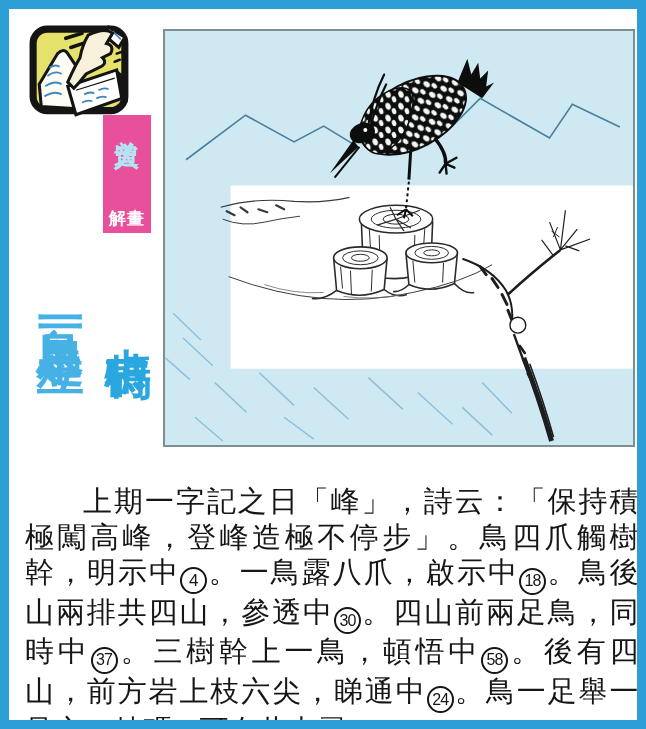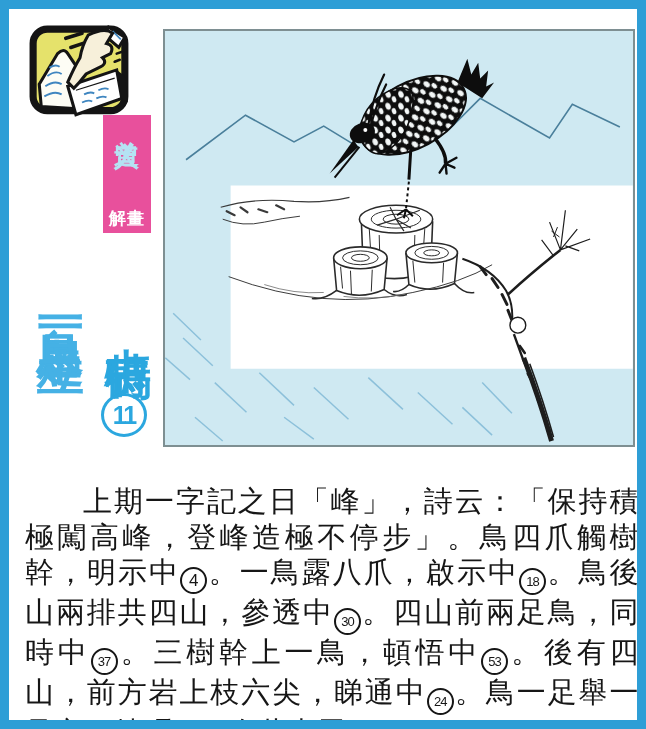--- a/index.html
+++ b/index.html
@@ -56,21 +56,21 @@
     position:absolute;left:16px;top:446px;width:614px;height:262px;
     font-size:29px;line-height:35.5px;color:#161616;
     text-align:justify;text-indent:2em;letter-spacing:0.5px;
   }
   .cnum{
     display:inline-flex;align-items:center;justify-content:center;
     width:27px;height:27px;border:2px solid #161616;border-radius:50%;
     font-size:17px;letter-spacing:0;vertical-align:-4px;box-sizing:border-box;
     text-indent:0;line-height:1;
   }
-  .cnum.two{font-size:13px;letter-spacing:-1px;}
+  .cnum.two{font-size:16px;letter-spacing:-1px;}
 </style>
 </head>
 <body>
 
 <div class="page">
 
   <div class="logo">
     <svg viewBox="0 0 102 98">
       <rect x="6" y="6" width="90" height="80" rx="14" fill="#e5e26b" stroke="#141414" stroke-width="7"></rect>
       <path d="M38,15 l16,-5 M43,24 l12,-4" stroke="#141414" stroke-width="3.5" stroke-linecap="round" fill="none"></path>
@@ -88,21 +88,20 @@
   </div>
 
   <div class="headline">鳥一足舉一足立</div>
 
   <div class="strip">
     <div class="strip-main">曾道人</div>
     <div class="strip-sub">解畫</div>
   </div>
 
   <div class="column-title">中特碼</div>
-  <div class="column-number">11</div>
 
   <div class="illustration">
     <svg viewBox="0 0 472 418">
       <defs>
         <pattern id="spots" width="13" height="12" patternUnits="userSpaceOnUse">
           <rect width="13" height="12" fill="#0d0d0d"></rect>
           <ellipse cx="4" cy="4" rx="2.6" ry="3.6" fill="#f2f6f6" transform="rotate(-20 4 4)"></ellipse>
           <ellipse cx="10" cy="9" rx="2.2" ry="3.2" fill="#f2f6f6" transform="rotate(-20 10 9)"></ellipse>
         </pattern>
       </defs>
@@ -196,15 +195,15 @@
         <path d="M196,117 L171,148" stroke="#0d0d0d" stroke-width="2" fill="none"></path>
         <path d="M248,118 L246,150" stroke="#0d0d0d" stroke-width="3"></path>
         <path d="M246,152 L243,180" stroke="#0d0d0d" stroke-width="2" stroke-dasharray="3,3"></path>
         <path d="M243,180 l-9,6 M243,180 l7,7 M243,180 l-2,9" stroke="#0d0d0d" stroke-width="2"></path>
         <path d="M272,108 C280,118 284,126 283,134" stroke="#0d0d0d" stroke-width="3.5" fill="none"></path>
         <path d="M283,134 l11,-6 M283,134 l9,4 M283,134 l1,10 M283,134 l-6,9" stroke="#0d0d0d" stroke-width="2.4" stroke-linecap="round"></path>
       </g>
     </svg>
   </div>
 
-  <p class="article">上期一字記之日「峰」，詩云：「保持積極闖高峰，登峰造極不停步」。鳥四爪觸樹幹，明示中<span class="cnum">4</span>。一鳥露八爪，啟示中<span class="cnum two">18</span>。鳥後山兩排共四山，參透中<span class="cnum two">30</span>。四山前兩足鳥，同時中<span class="cnum two">37</span>。三樹幹上一鳥，頓悟中<span class="cnum two">53</span>。後有四山，前方岩上枝六尖，睇通中<span class="cnum two">24</span>。鳥一足舉一足立，特碼<span class="cnum two">11</span>可在此中尋。</p>
+  <p class="article">上期一字記之日「峰」，詩云：「保持積極闖高峰，登峰造極不停步」。鳥四爪觸樹幹，明示中<span class="cnum">4</span>。一鳥露八爪，啟示中<span class="cnum two">18</span>。鳥後山兩排共四山，參透中<span class="cnum two">30</span>。四山前兩足鳥，同時中<span class="cnum two">37</span>。三樹幹上一鳥，頓悟中<span class="cnum two">58</span>。後有四山，前方岩上枝六尖，睇通中<span class="cnum two">24</span>。鳥一足舉一足立，特碼<span class="cnum two">11</span>可在此中尋。</p>
 
 </div>
 
 </body></html>

